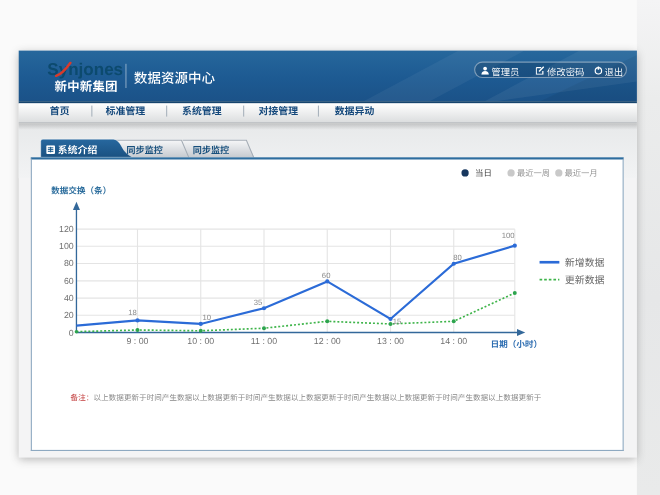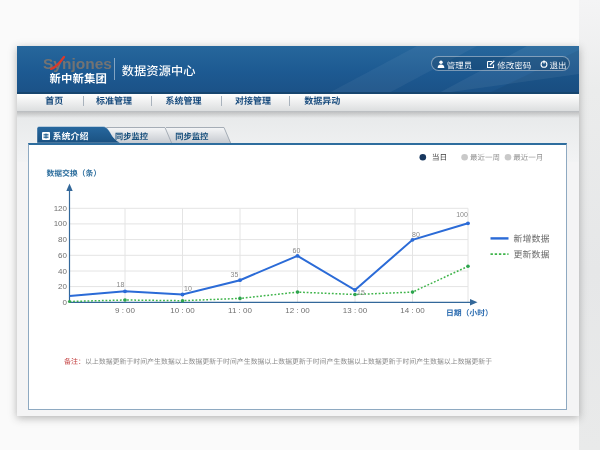--- a/index.html
+++ b/index.html
@@ -24,21 +24,21 @@
   <div class="abs" style="left:0;top:48px;width:562px;height:18px;background:linear-gradient(180deg,#ffffff,#dcdedf);border-bottom:1px solid #bcbfc2;box-sizing:border-box"></div>
   <div class="abs" style="left:65.5px;top:50px;width:1px;height:10px;background:#a9b3bd"></div>
   <div class="abs" style="left:134.3px;top:50px;width:1px;height:10px;background:#a9b3bd"></div>
   <div class="abs" style="left:203.6px;top:50px;width:1px;height:10px;background:#a9b3bd"></div>
   <div class="abs" style="left:271.9px;top:50px;width:1px;height:10px;background:#a9b3bd"></div>
 
   <div class="abs" style="left:0;top:66px;width:562px;height:50px;background:linear-gradient(180deg,#e7e9ea,#f2f3f4)"></div>
   <div class="abs" style="left:0;top:66px;width:562px;height:6px;background:linear-gradient(180deg,rgba(110,110,110,.32),rgba(110,110,110,0))"></div>
 </div>
 
-<div class="abs" style="left:43px;top:54.5px;color:#737373;font-size:15.5px;font-weight:bold;letter-spacing:0">Synjones</div>
+<div class="abs" style="left:43px;top:54.5px;color:#0c4a6e;font-size:15.5px;font-weight:bold;letter-spacing:0">Synjones</div>
 <svg class="abs" style="left:50px;top:56px" width="16" height="14" viewBox="0 0 16 14">
   <path d="M1 13 Q 7 11 14 1" stroke="#d93a2b" stroke-width="2.2" fill="none" stroke-linecap="round"></path>
 </svg>
 
 <div class="abs" style="left:114px;top:58px;width:1px;height:22px;background:rgba(255,255,255,.45)"></div>
 
 <div class="abs" style="left:431px;top:56px;width:139px;height:15px;border:1px solid rgba(255,255,255,.42);border-radius:8.5px;background:rgba(8,35,66,.22);box-sizing:border-box"></div>
 <svg class="abs" style="left:437px;top:59.5px" width="8" height="8" viewBox="0 0 8 8">
   <circle cx="4" cy="2.3" r="1.7" fill="#fff"></circle>
     <path d="M0.6 8 Q 0.8 4.6 4 4.6 Q 7.2 4.6 7.4 8 Z" fill="#fff"></path>

